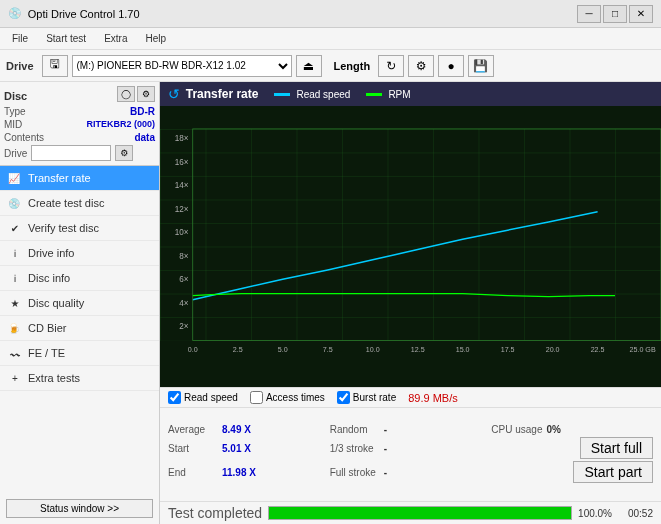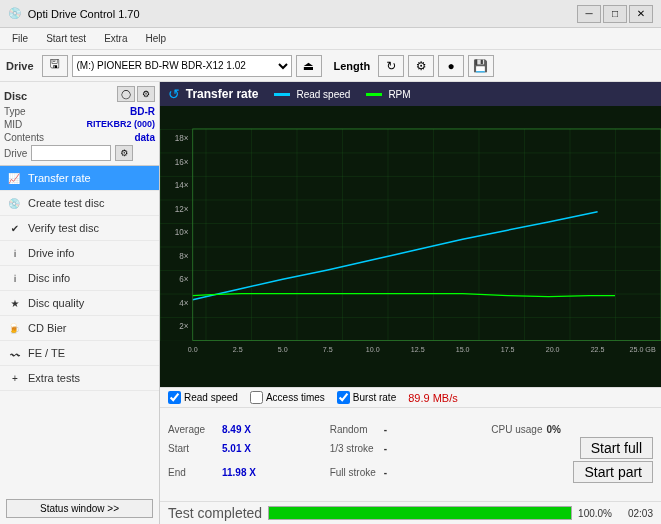--- a/index.html
+++ b/index.html
@@ -303,17 +303,17 @@
           </div>
         </div>
       </div>
 
       <div class="progress-bar-row">
         <span class="status-text">Test completed</span>
         <div class="progress-bar-outer">
           <div class="progress-bar-inner" style="width:100%;"></div>
         </div>
         <span class="progress-text">100.0%</span>
-        <span class="time-text">02:03</span>
+        <span class="time-text">00:52</span>
       </div>
     </div>
   </div>
 </div>
 
 </body></html>

